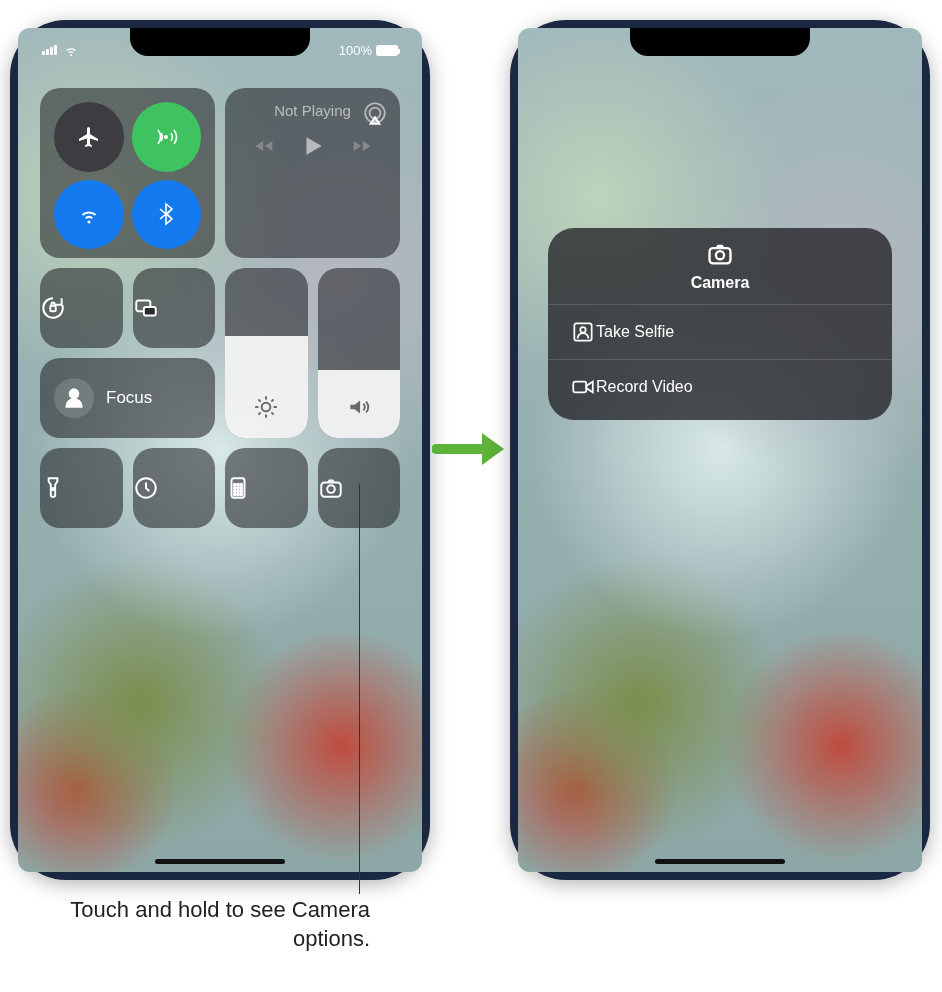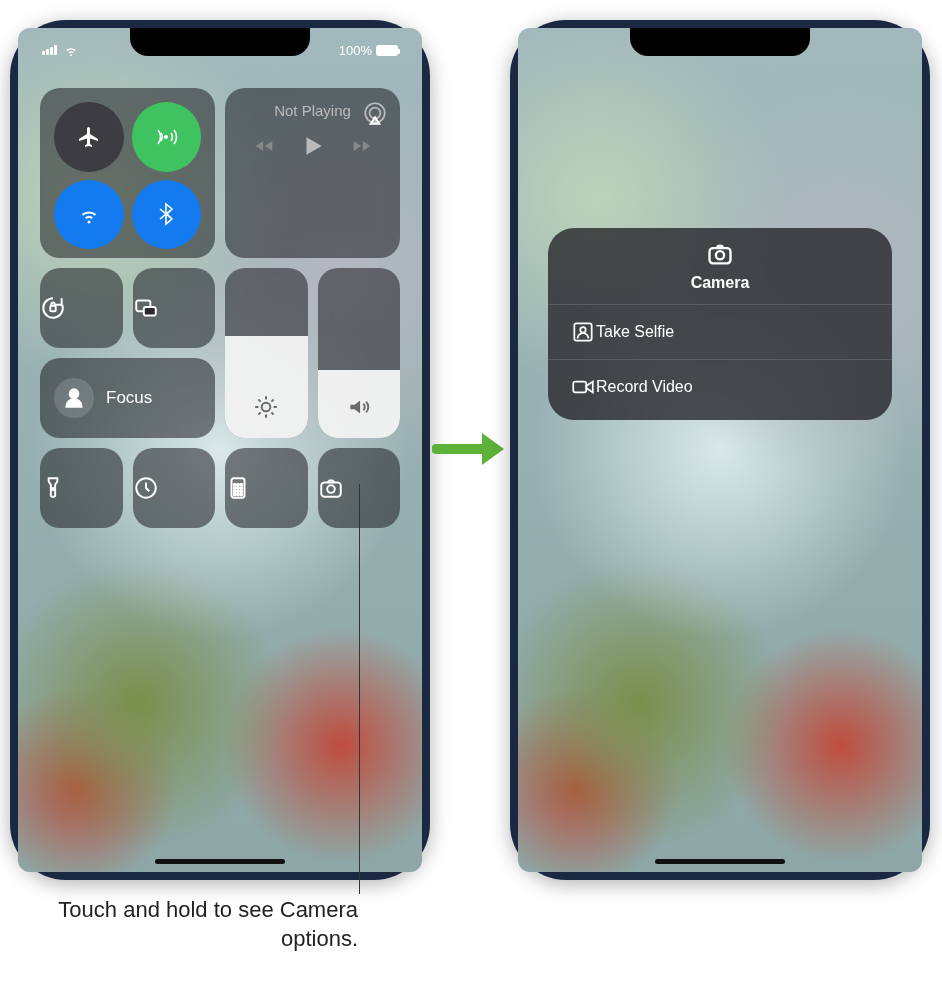--- a/index.html
+++ b/index.html
@@ -120,21 +120,21 @@
     left: 432px; top: 425px;
     color:#5db23a;
   }
   .callout-line {
     position:absolute;
     left: 359px; top: 484px;
     width:1px; height:410px; background:#333;
   }
   .callout-text {
     position:absolute;
-    left: 8px; top: 896px;
+    left: 20px; top: 896px;
     width: 350px;
     text-align:right;
     font-size:22px;
     color:#222;
     line-height:1.3;
   }
 </style>
 </head>
 <body>
 

